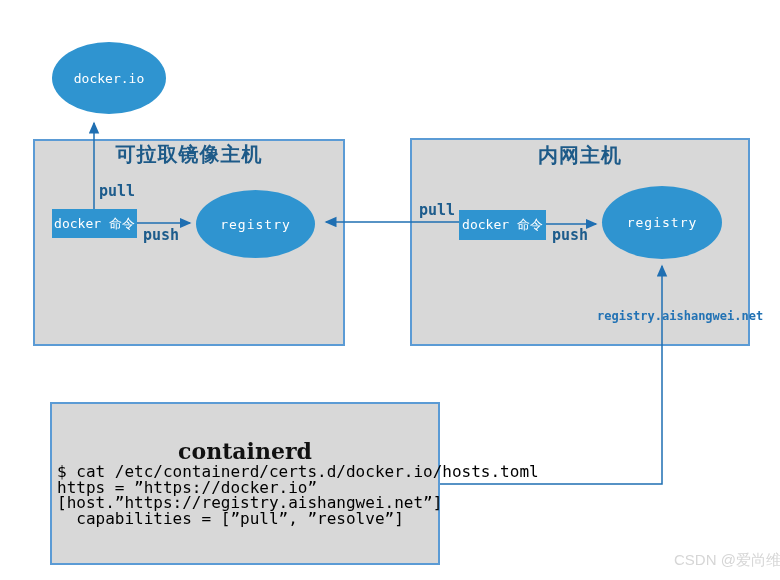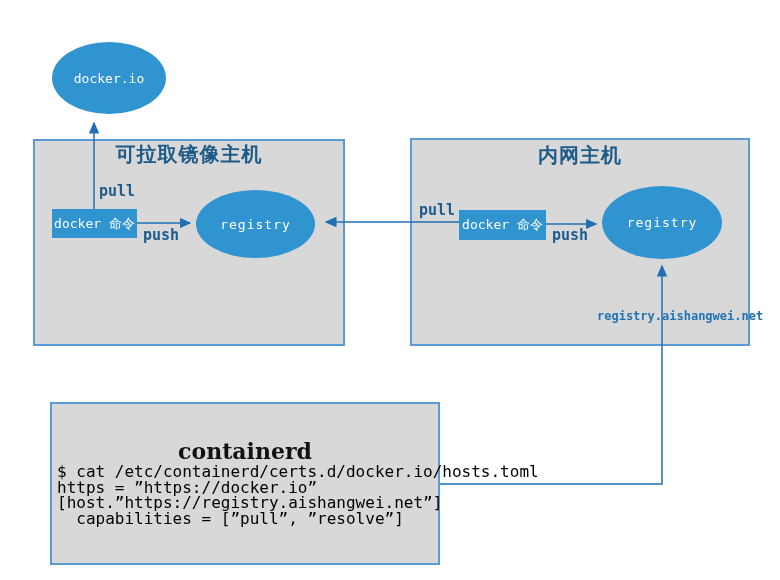--- a/index.html
+++ b/index.html
@@ -74,14 +74,15 @@
   <div class="domainlbl" style="left:583px;top:309px;margin-left:14px;">registry.aishangwei.net</div>
 
   <div id="containerd-title">containerd</div>
   <div id="code-block">
     <div>$ cat /etc/containerd/certs.d/docker.io/hosts.toml</div>
     <div>https = ”https://docker.io”</div>
     <div>[host.”https://registry.aishangwei.net”]</div>
     <div>  capabilities = [”pull”, ”resolve”]</div>
   </div>
 
+  <div id="watermark">CSDN @爱尚维</div>
 
 </div>
 
 </body></html>

